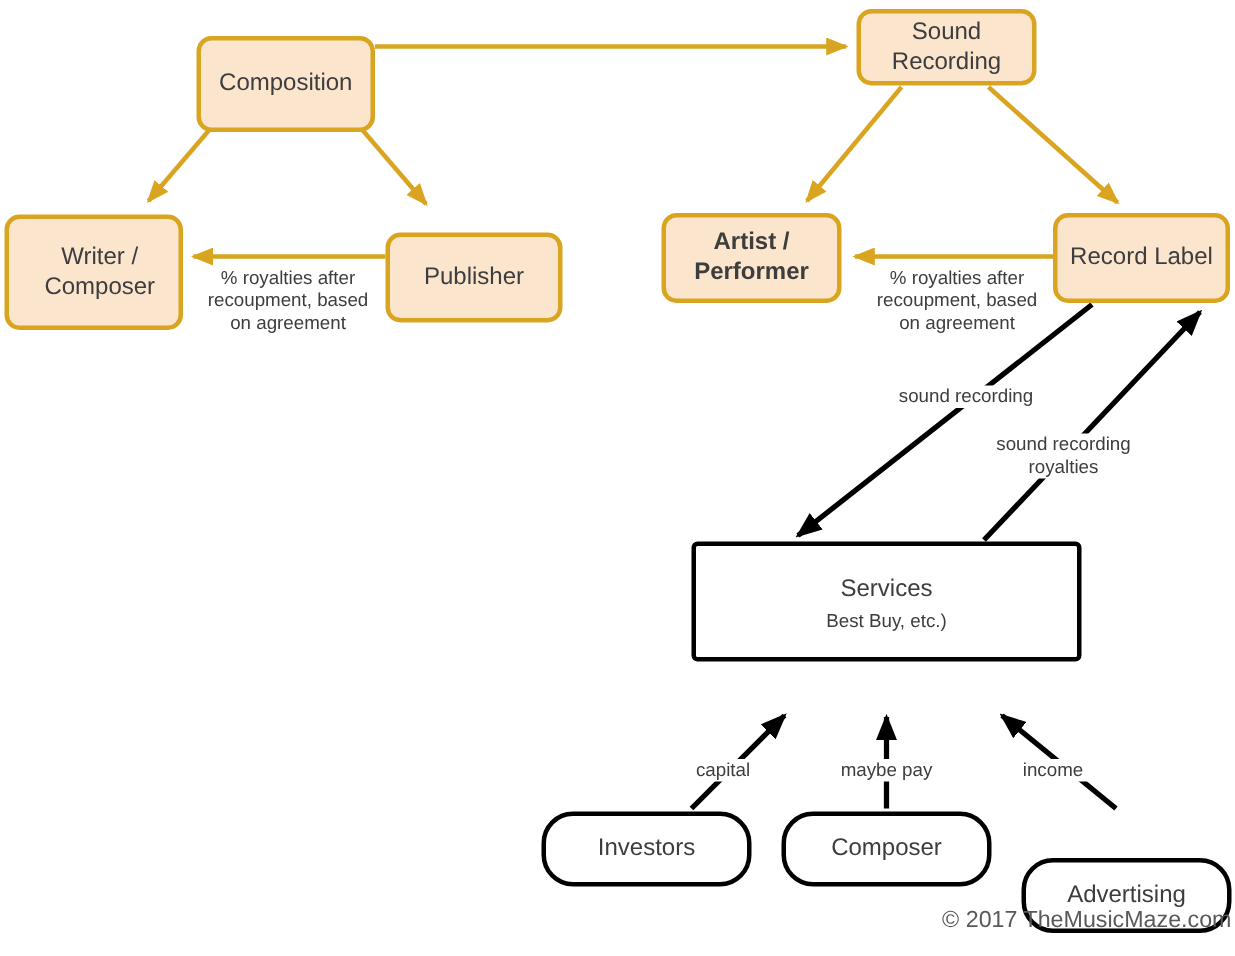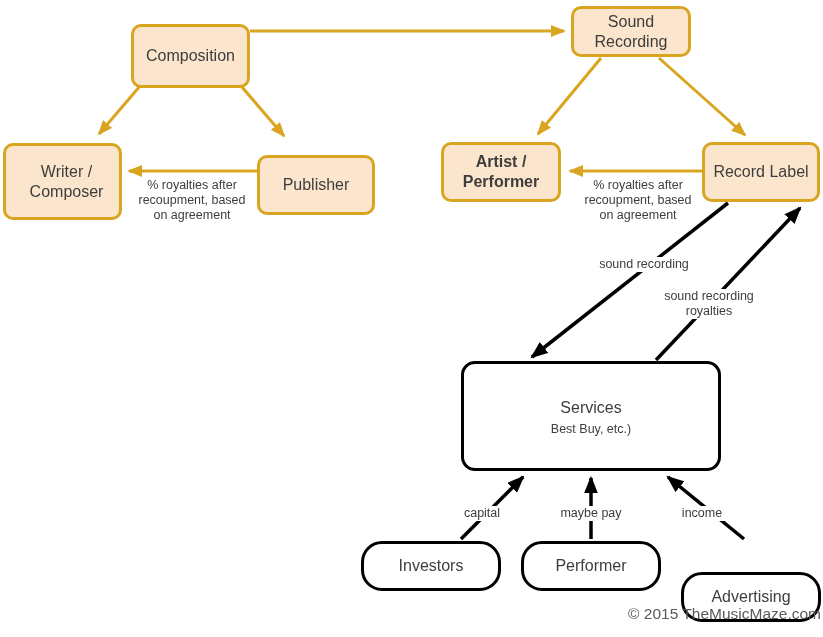--- a/index.html
+++ b/index.html
@@ -34,21 +34,21 @@
     background:#fff;
     border:3px solid var(--black-line);
     border-radius:21px;
   }
   #n-composition{left:131px;top:24px;width:119px;height:64px;}
   #n-sound-recording{left:571px;top:6px;width:120px;height:51px;}
   #n-writer-composer{left:3px;top:143px;width:119px;height:77px;padding-left:12px;}
   #n-publisher{left:257px;top:143px;width:118px;height:60px;margin-top:12px;}
   #n-artist-performer{left:441px;top:142px;width:120px;height:60px;font-weight:bold;}
   #n-record-label{left:702px;top:142px;width:118px;height:60px;}
-  #n-services{left:461px;top:361px;width:260px;height:110px;border-radius:14px;padding:4px 0 0 0;}
+  #n-services{left:461px;top:361px;width:260px;height:80px;border-radius:4px;padding:4px 0 0 0;}
   #n-investors{left:361px;top:541px;width:140px;height:50px;}
   #n-customers{left:521px;top:541px;width:140px;height:50px;}
   #n-advertising{left:681px;top:541px;width:140px;height:50px;margin-top:31px;}
   .svc-title{font-size:16px;line-height:22px;}
   .svc-sub{font-size:12.5px;line-height:20px;white-space:nowrap;}
   .elabel{
     position:absolute;transform:translateX(-50%);
     text-align:center;font-size:12.5px;line-height:15px;
     color:var(--label-text);background:var(--bg);
     padding:0 3px;white-space:nowrap;
@@ -114,21 +114,21 @@
   <div class="svc-title">Services</div>
   <div class="svc-sub">
     <div>Best Buy, etc.)</div>
   </div>
 </div>
 
 <div class="node dark" id="n-investors">
   <span>Investors</span>
 </div>
 <div class="node dark" id="n-customers">
-  <span>Performer</span>
+  <span>Composer</span>
 </div>
 <div class="node dark" id="n-advertising">
   <span>Advertising</span>
 </div>
 
 <div class="elabel" id="lbl-roy-left">
   <div>% royalties after</div>
   <div>recoupment, based</div>
   <div>on agreement</div>
 </div>
@@ -143,13 +143,13 @@
 
 <div class="elabel" id="lbl-srr">
   <div>sound recording</div>
   <div>royalties</div>
 </div>
 
 <div class="elabel" id="lbl-capital">capital</div>
 <div class="elabel" id="lbl-maybepay">maybe pay</div>
 <div class="elabel" id="lbl-income">income</div>
 
-<div id="copyright">© 2015 TheMusicMaze.com</div>
+<div id="copyright">© 2017 TheMusicMaze.com</div>
 
 </body></html>

